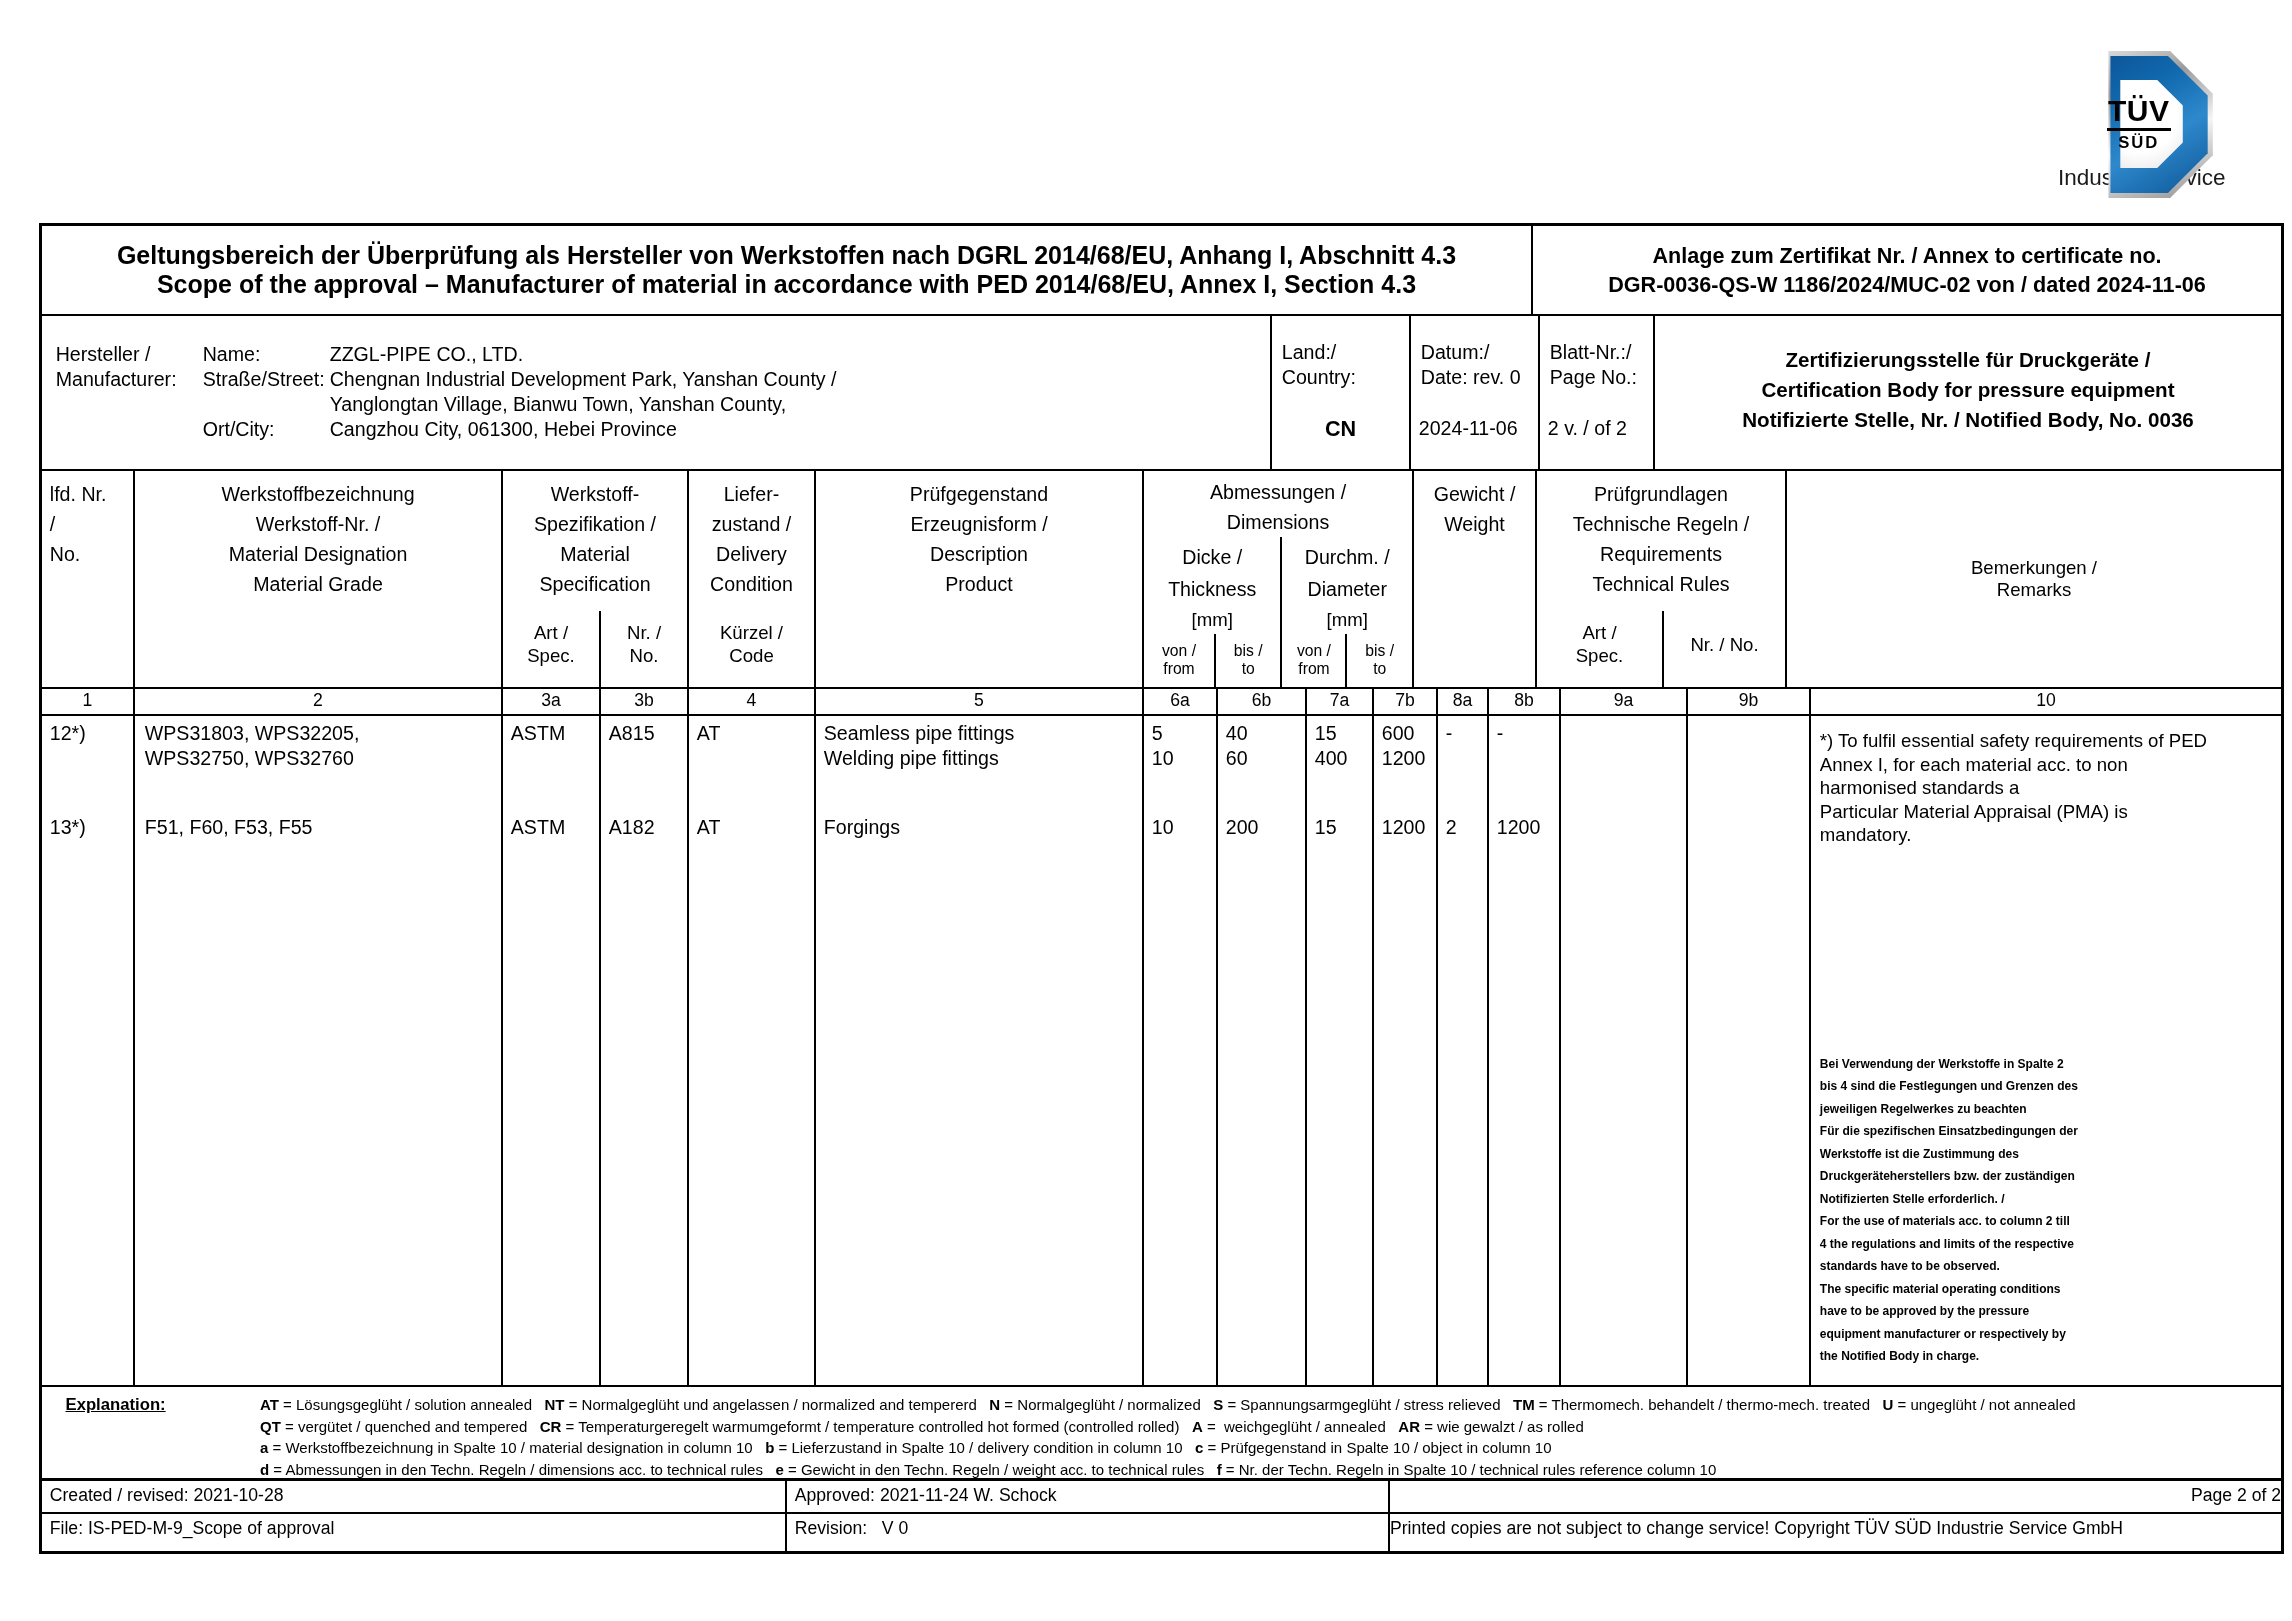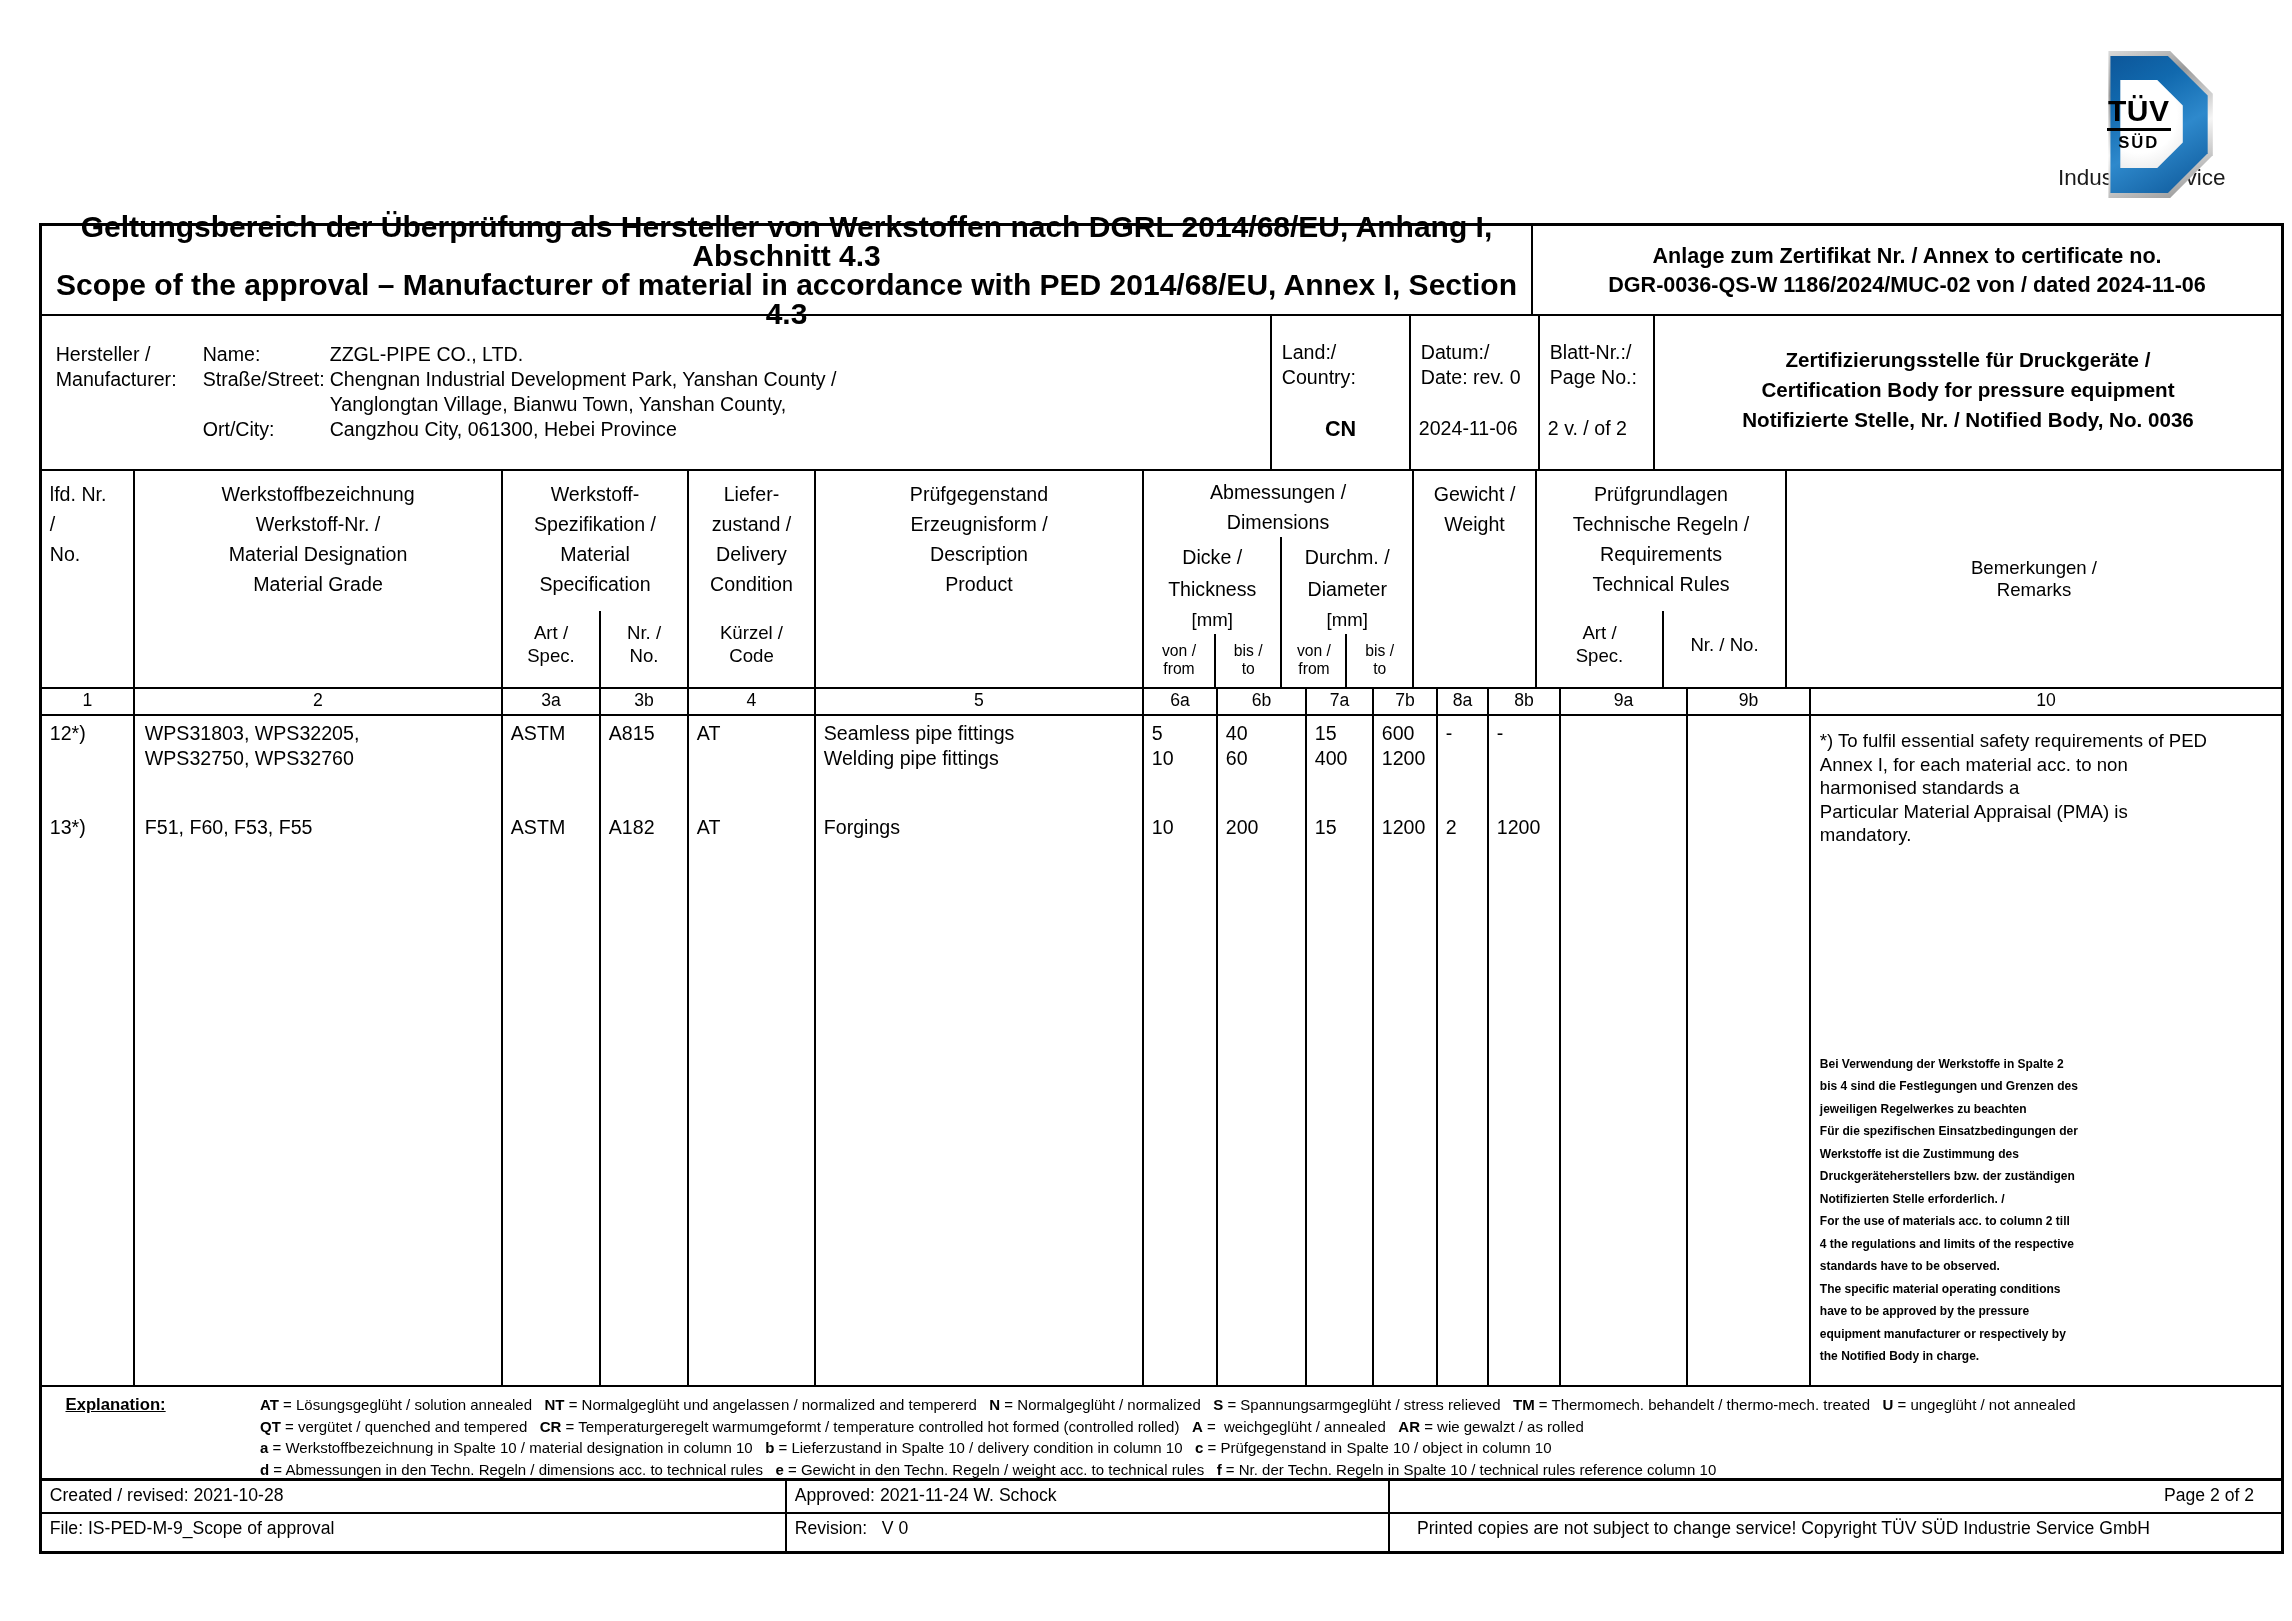--- a/index.html
+++ b/index.html
@@ -32,21 +32,21 @@
   .sud { font-size:16.7px; font-weight:bold; letter-spacing:2px; margin-top:2px; }
   .logo-sub { margin-top:9.8px; font-size:22.5px; color:#1a1a1a; }
 
   
   .sheet { position:absolute; left:39px; top:223px; width:2245px; height:1331px;
            border:3.9px solid #000; display:flex; flex-direction:column; background:#fff; }
 
   
   .rowA { height:90px; border-bottom:2.9px solid #000; display:flex; }
   .titleCell { width:1491px; border-right:2px solid #000; display:flex; flex-direction:column;
-               justify-content:center; text-align:center; font-weight:bold; font-size:30px; line-height:29px; }
+               justify-content:center; text-align:center; font-weight:bold; font-size:25px; line-height:29px; }
   .annexCell { flex:1; display:flex; flex-direction:column; justify-content:center;
                text-align:center; font-weight:bold; font-size:21.6px; line-height:29px; }
 
   
   .rowB { height:155px; border-bottom:2.9px solid #000; display:flex; font-size:19.6px; }
   .mfr { width:1230px; border-right:2px solid #000; padding:25.5px 0 0 13.7px;
          display:grid; grid-template-columns:147px 127px 1fr; line-height:25px; }
   .cellB { border-right:2px solid #000; padding-top:23.5px; }
   .cellB .lbl { padding-left:9.8px; line-height:25.5px; }
   .cellB .val { margin-top:25.5px; padding-left:7.8px; line-height:25.5px; }
@@ -117,21 +117,21 @@
   .elines { flex:1; padding-top:7.8px; font-size:15px; line-height:21.6px; }
   .expl-line { white-space:pre-wrap; }
 
   
   .rowF { display:flex; font-size:17.6px; }
   .rowF > div { white-space:pre-wrap; }
   .rowF1 { height:33px; border-bottom:2.9px solid #000; line-height:29px; }
   .rowF2 { flex:1; line-height:29px; }
   .f1 { width:745px; border-right:2px solid #000; padding-left:7.8px; }
   .f2 { width:603px; border-right:2px solid #000; padding-left:7.8px; }
-  .f3 { flex:1; padding:0 27px; }
+  .f3 { flex:1; padding:0 0; }
   .fr { text-align:right; }
 </style>
 </head>
 <body>
 
 <div class="doc">
 
   <div class="logo">
     <div class="oct-wrap">
       <div class="oct rim"></div>

